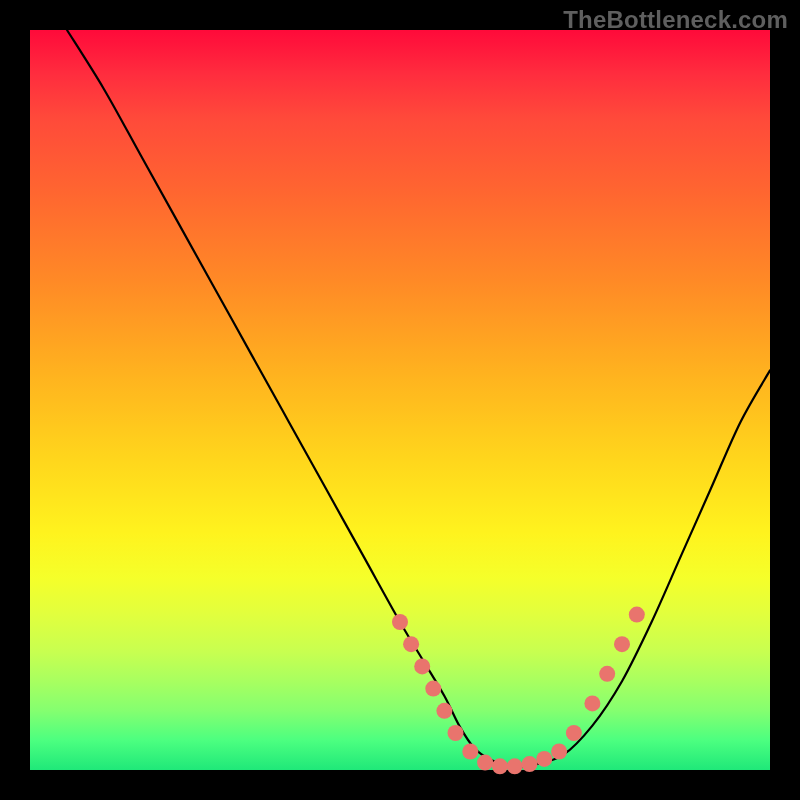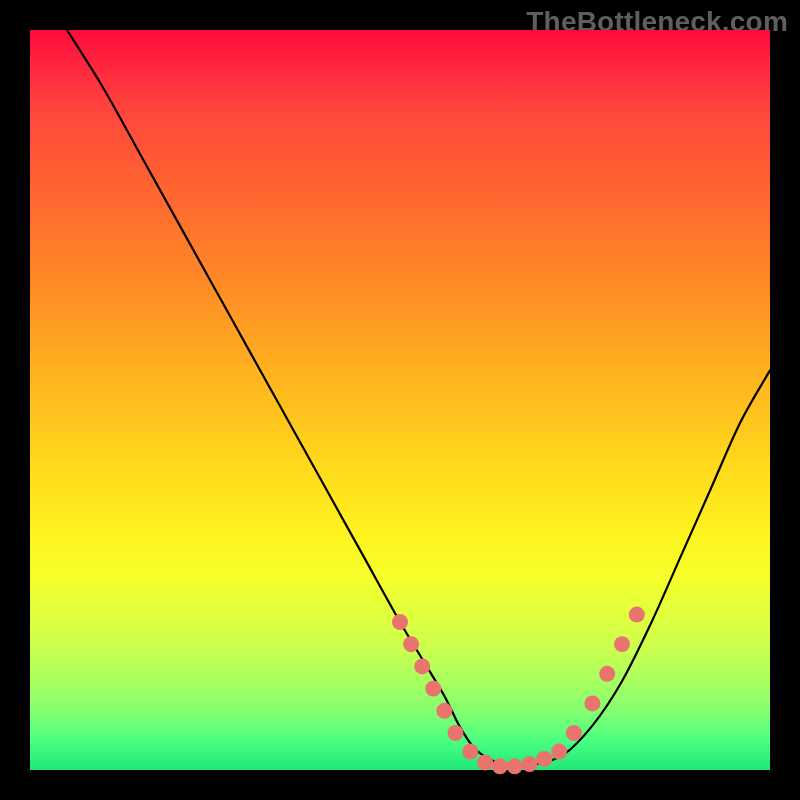--- a/index.html
+++ b/index.html
@@ -41,21 +41,21 @@
       #84ff70 92%,
       #4cff80 96%,
       #1fe879 100%
     );
   }
   .watermark {
     position: absolute;
     top: 6px;
     right: 12px;
     color: #5f5f5f;
-    font-size: 28px;
+    font-size: 24px;
     font-weight: 600;
     letter-spacing: 0.2px;
     user-select: none;
   }
   svg.curve {
     position: absolute;
     left: 0;
     top: 0;
     width: 740px;
     height: 740px;

